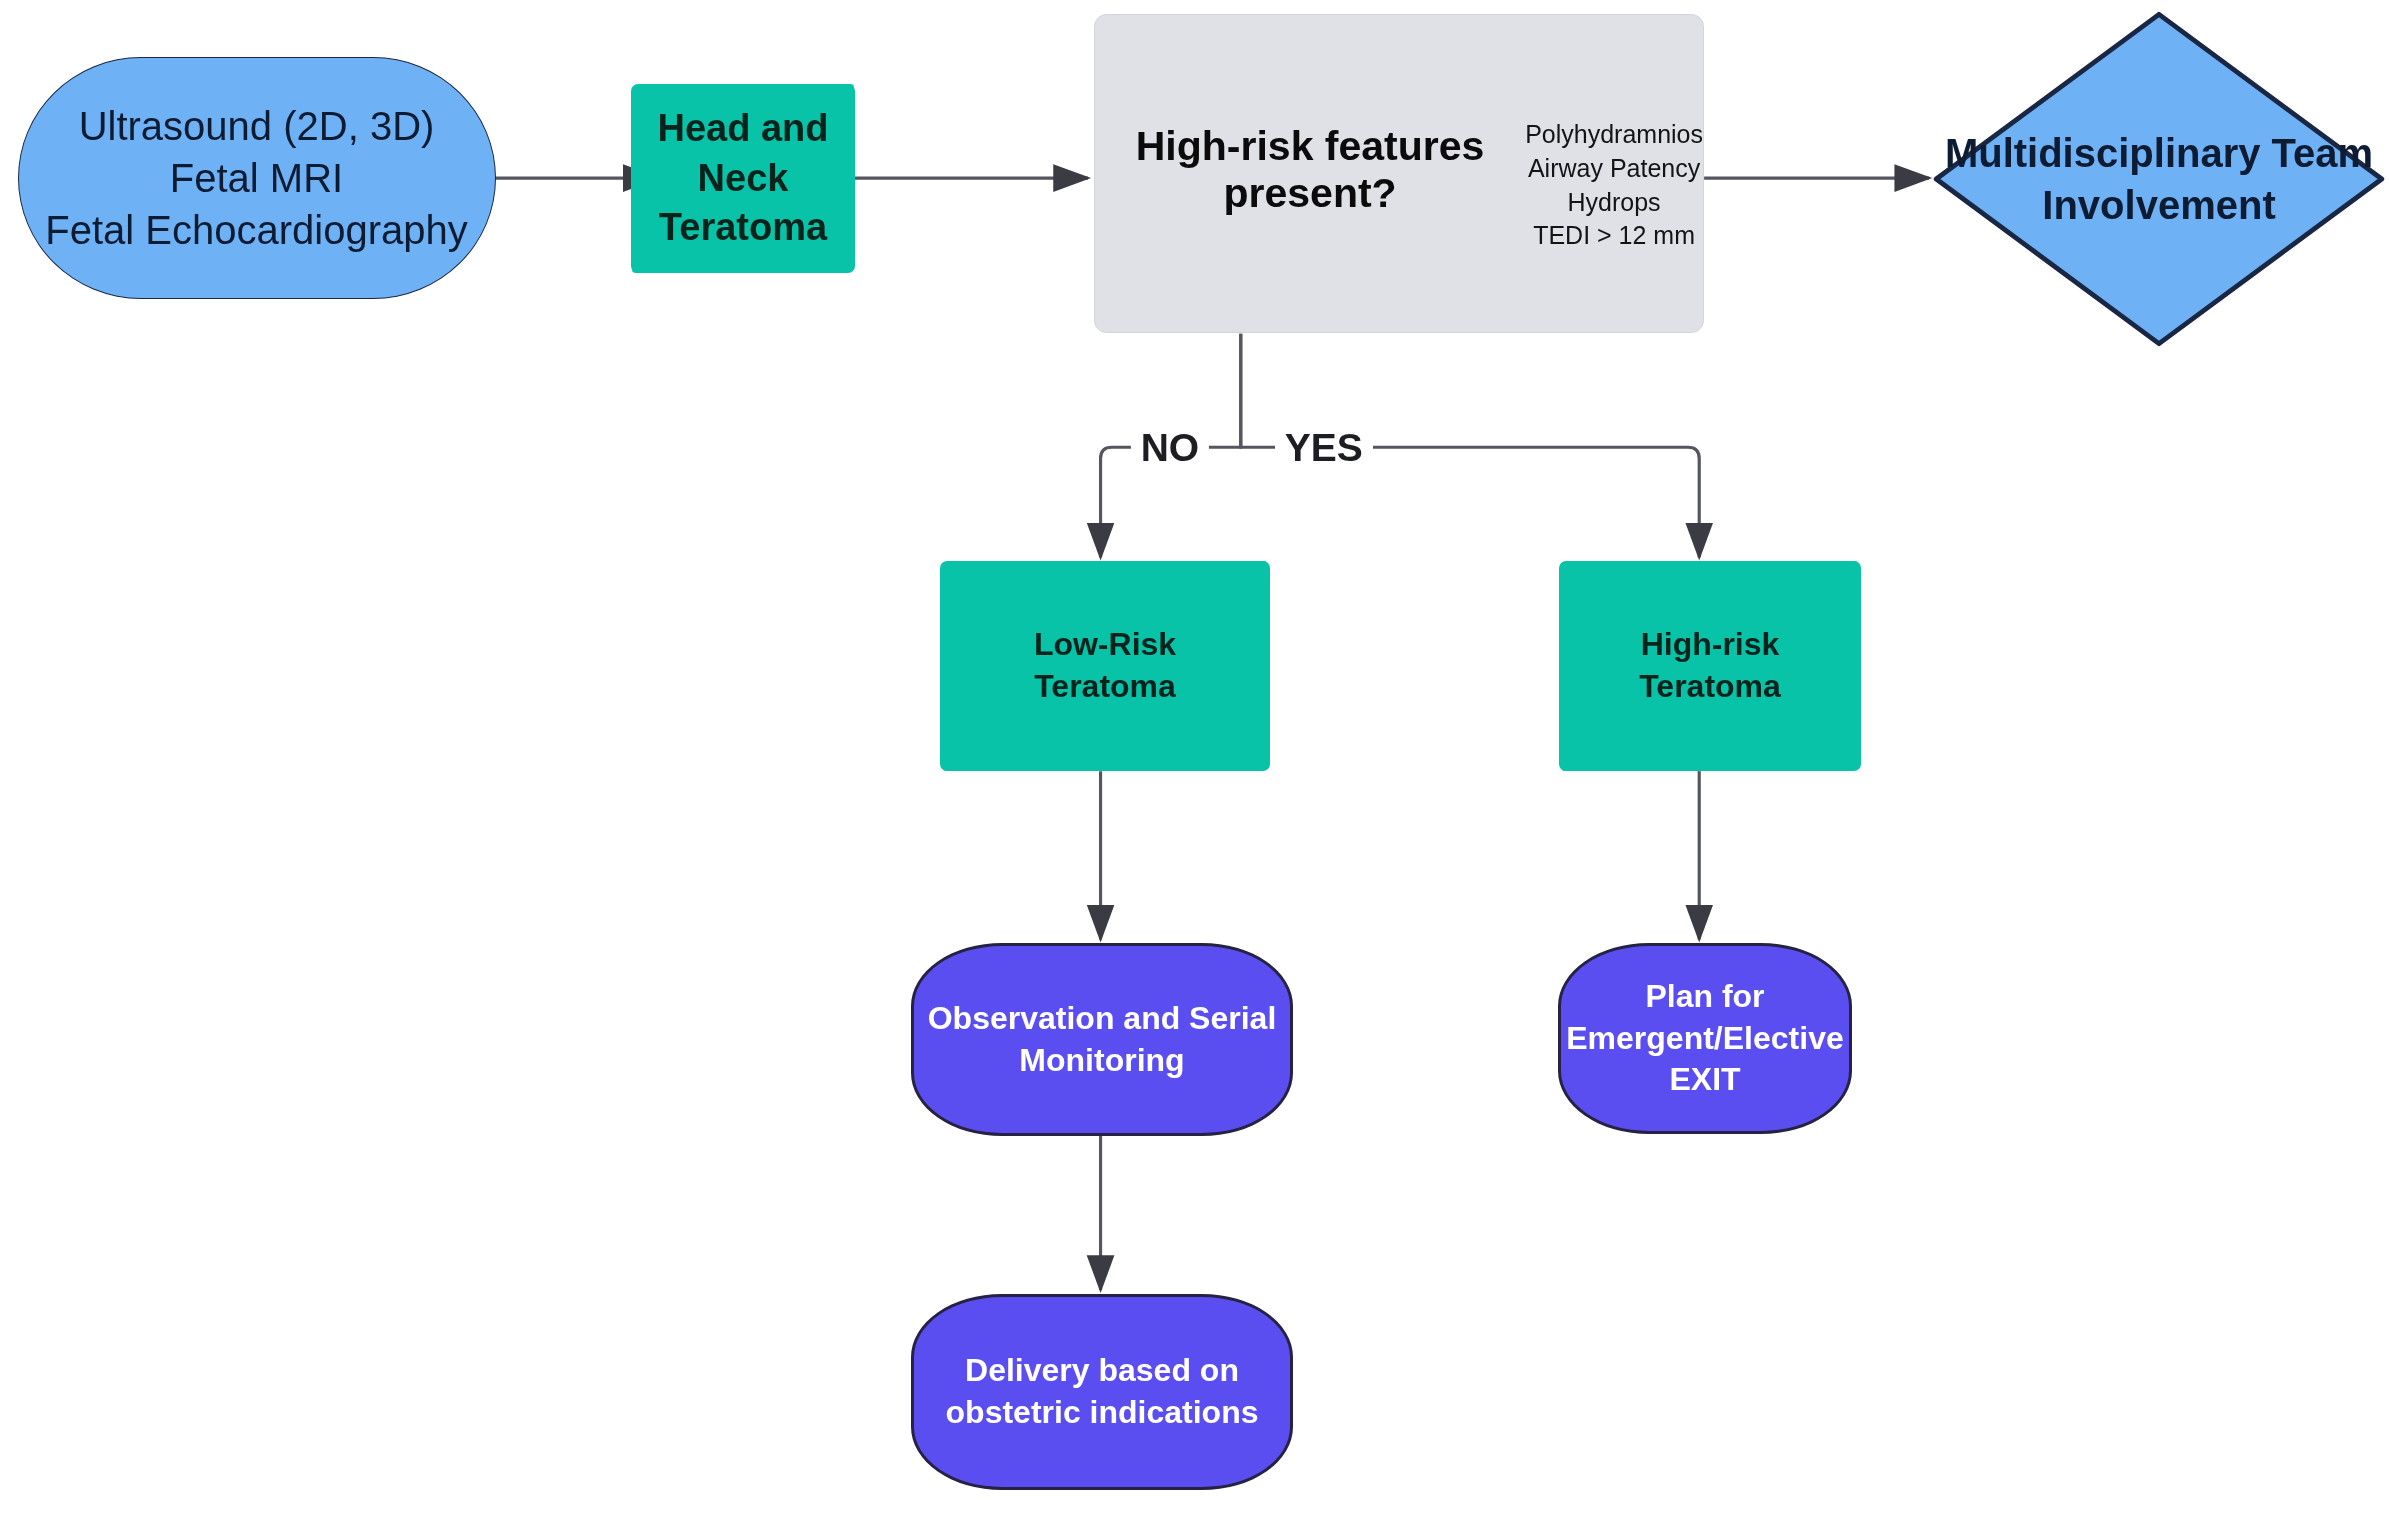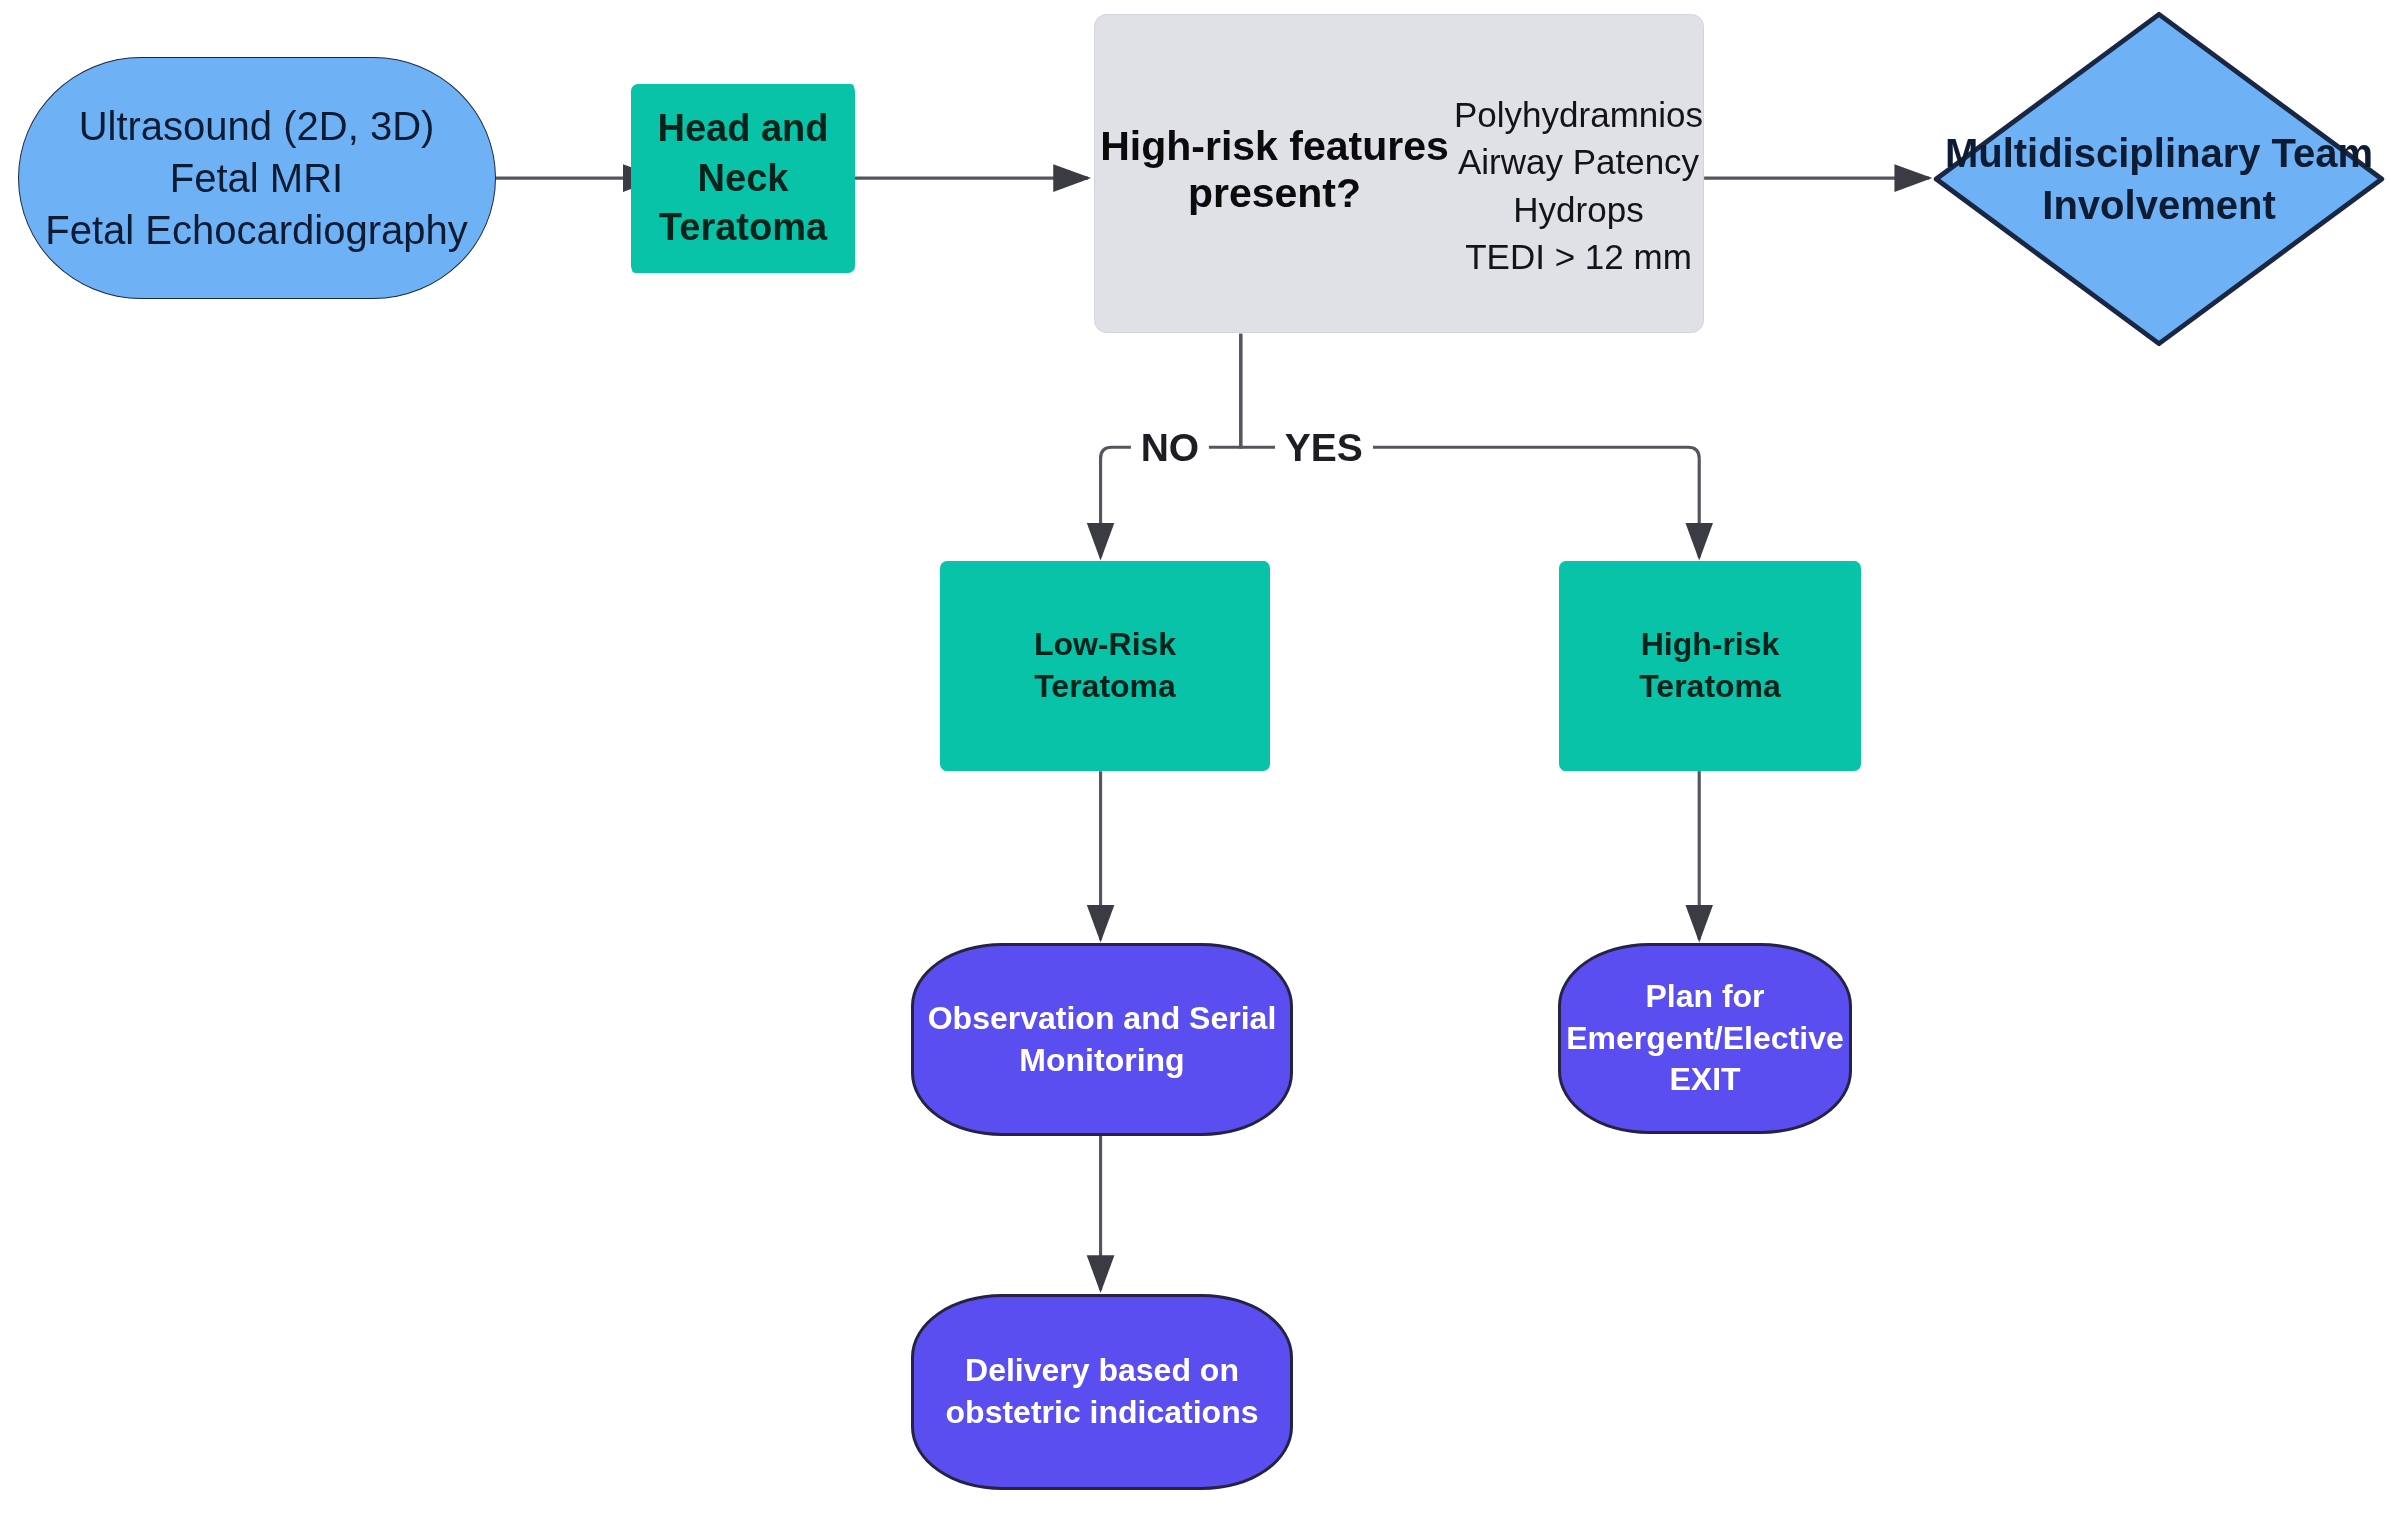--- a/index.html
+++ b/index.html
@@ -74,21 +74,21 @@
     justify-content: flex-start;
     padding-top: 24px;
   }
   .gray-title {
     font-size: 41px;
     font-weight: bold;
     color: #0b0b0b;
     margin-bottom: 32px;
   }
   .gray-list {
-    font-size: 35px;
+    font-size: 25px;
     font-weight: 400;
     line-height: 1.35;
     color: #141414;
     white-space: pre-line;
   }
 
   
   .shape-diamond-wrap {
     position: absolute;
   }

